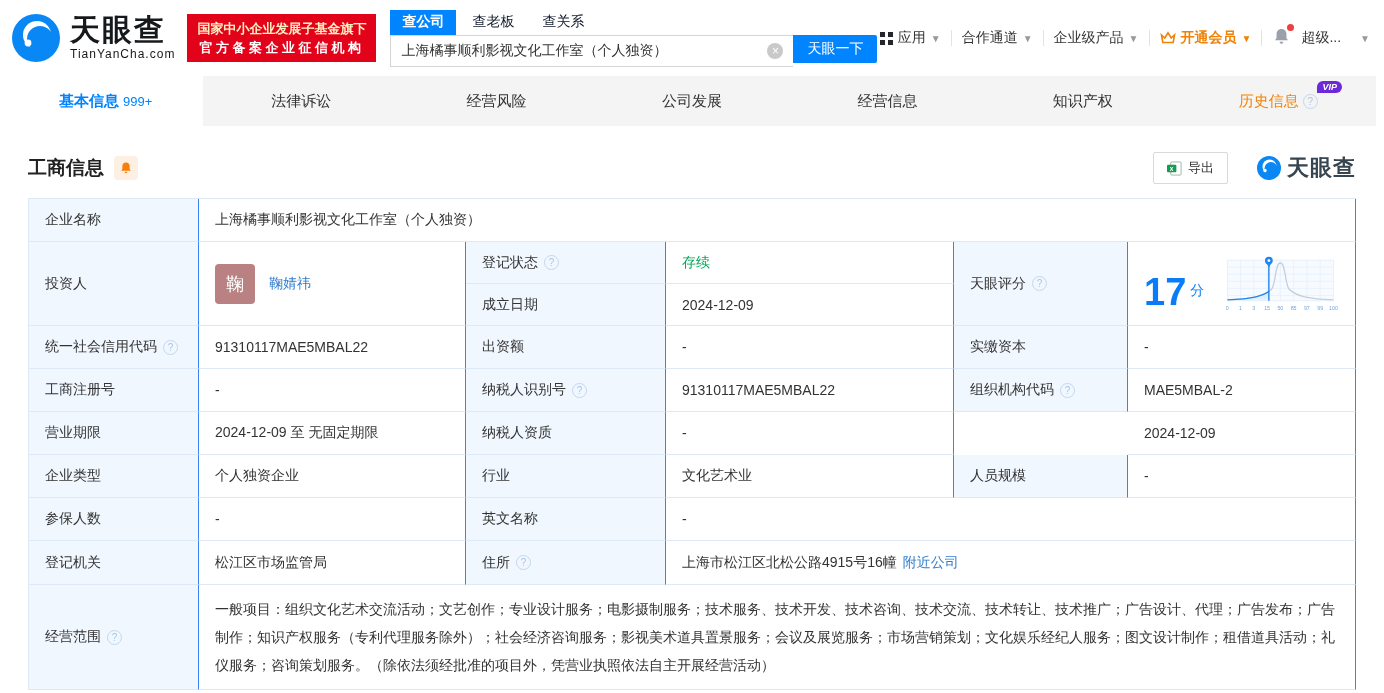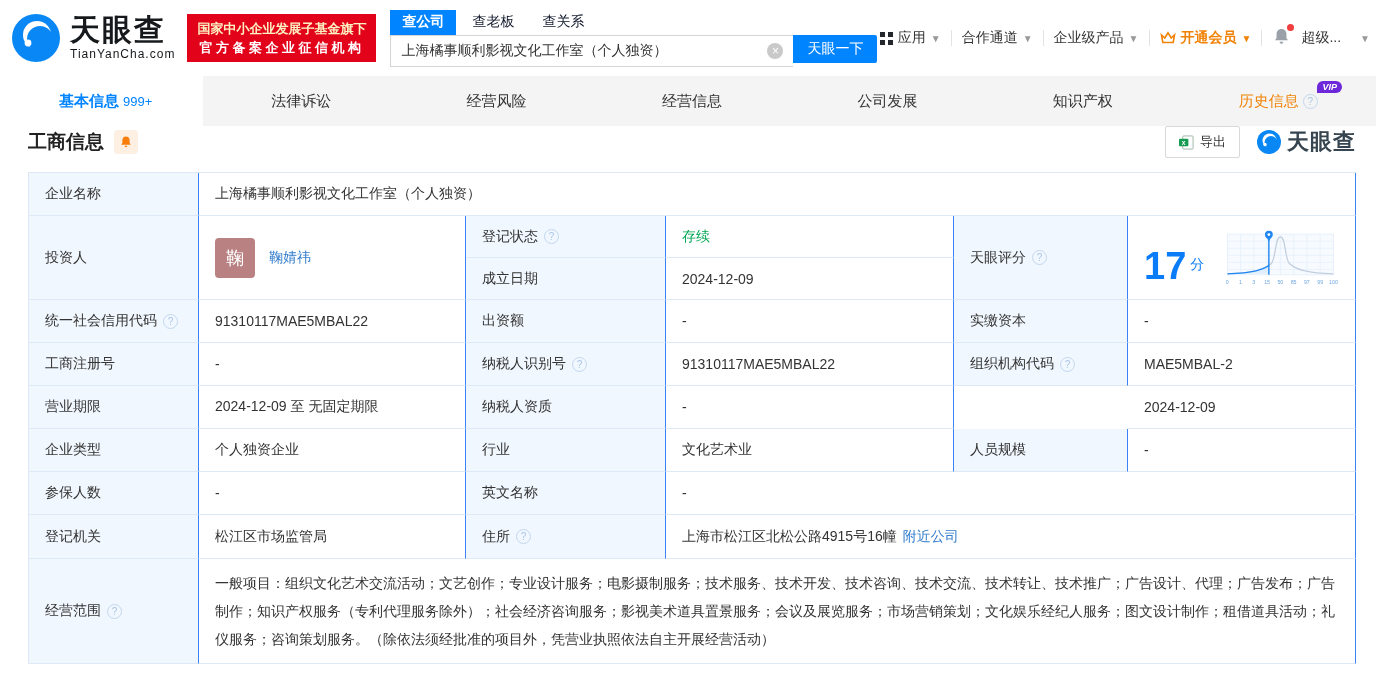--- a/index.html
+++ b/index.html
@@ -43,25 +43,25 @@
   .nav-tab { flex:1; display:flex; align-items:center; justify-content:center; font-size:15px;
     color:#333; cursor:pointer; gap:4px; position:relative; }
   .nav-tab.active { background:#fff; color:#0084ff; font-weight:bold; }
   .nav-tab .cnt { font-size:13px; color:#0084ff; font-weight:normal; }
   .nav-tab.history { color:#f08307; }
   .vip-tag { position:absolute; top:5px; right:34px; background:#6d28d9; color:#fff; font-size:9px;
     font-weight:bold; font-style:italic; padding:1px 5px; border-radius:6px 6px 6px 0; }
 
   
   .content { padding:0 28px; }
-  .section-head { display:flex; align-items:center; }
+  .section-head { margin-top:26px; display:flex; align-items:center; }
   .section-title { font-size:19px; font-weight:bold; color:#222; }
   .bell-badge { width:24px; height:24px; margin-left:10px; border-radius:4px; background:#fdf0e3;
     display:flex; align-items:center; justify-content:center; cursor:pointer; }
-  .head-right { margin-left:auto; display:flex; align-items:center; gap:16px; }
+  .head-right { margin-left:auto; display:flex; align-items:center; gap:28px; }
   .export-btn { display:flex; align-items:center; gap:6px; border:1px solid #d9d9d9; background:#fff;
     border-radius:2px; padding:6px 13px; font-size:13px; color:#333; cursor:pointer;
     font-family:"Liberation Sans","DejaVu Sans",sans-serif; }
   .watermark { display:flex; align-items:center; gap:5px; }
   .watermark .wm-text { font-size:22px; font-weight:bold; color:#36454f; letter-spacing:1px; }
 
   
   .info-table { margin-top:14px; display:grid;
     grid-template-columns:170px 267px 200px 288px 174px 1fr;
     grid-template-rows:43px 42px 42px 43px 43px 43px 43px 43px 44px auto;
@@ -170,24 +170,24 @@
       <span>基本信息</span>
       <span class="cnt">999+</span>
     </div>
     <div class="nav-tab">
       <span>法律诉讼</span>
     </div>
     <div class="nav-tab">
       <span>经营风险</span>
     </div>
     <div class="nav-tab">
+      <span>公司发展</span>
+    </div>
+    <div class="nav-tab">
       <span>经营信息</span>
-    </div>
-    <div class="nav-tab">
-      <span>公司发展</span>
     </div>
     <div class="nav-tab">
       <span>知识产权</span>
     </div>
     <div class="nav-tab history">
       <span>历史信息</span>
       <span class="q-ic">?</span>
       <span class="vip-tag">VIP</span>
     </div>
   </div>

